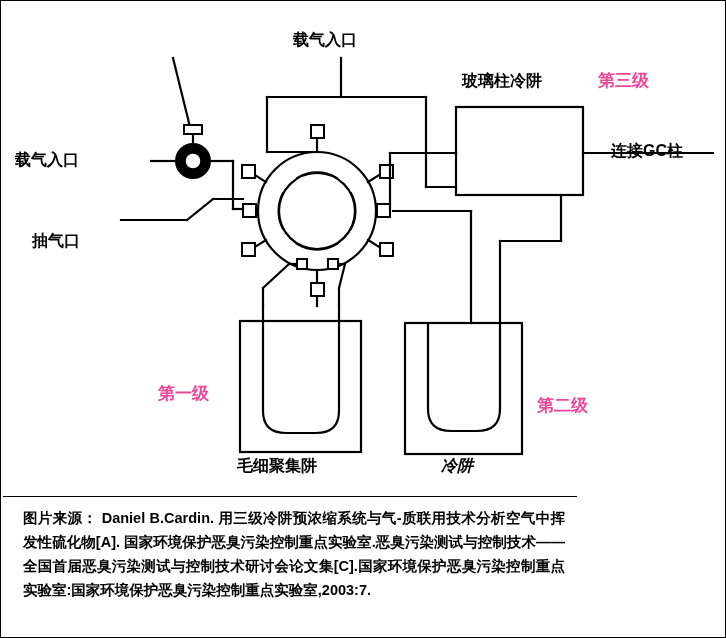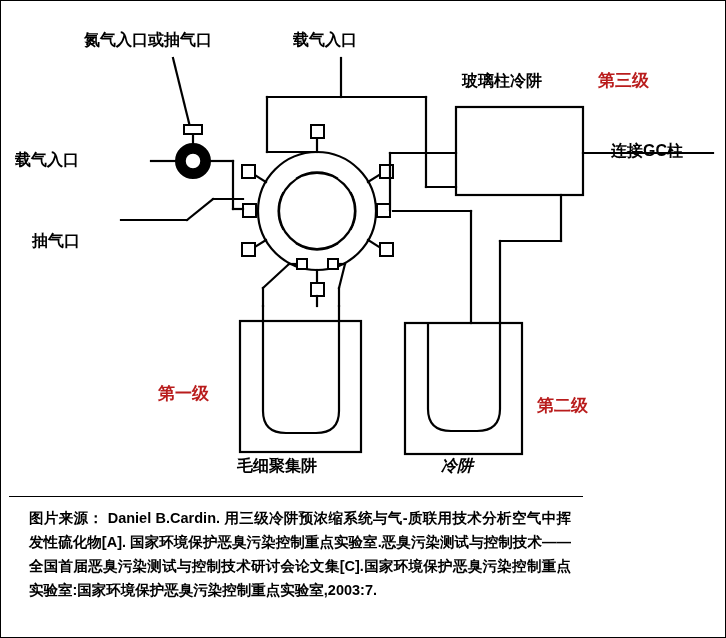--- a/index.html
+++ b/index.html
@@ -34,28 +34,28 @@
   .lbl {
     position: absolute;
     font-family: "Liberation Sans", sans-serif;
     font-size: 16px;
     font-weight: bold;
     color: #000000;
     white-space: nowrap;
     line-height: 1;
   }
   .lbl.red {
-    color: #b91c1c;
+    color: #ec4899;
   }
   .lbl.big {
     font-size: 17px;
   }
   #caption {
     position: absolute;
-    left: 8px;
+    left: 2px;
     top: 495px;
     width: 574px;
     height: 142px;
     border-top: 1px solid #000000;
     box-sizing: border-box;
     padding: 10px 12px 0 20px;
   }
   #caption p {
     margin: 0;
     font-family: "Liberation Sans", sans-serif;
@@ -158,21 +158,20 @@
         <circle cx="192" cy="160" r="8" fill="#ffffff" stroke="#000000" stroke-width="1.5"></circle>
         <rect x="183" y="124" width="18" height="9" fill="#ffffff" stroke="#000000" stroke-width="2"></rect>
       </g>
 
       <g fill="#ffffff" stroke="#000000" stroke-width="2">
         <rect x="296" y="258" width="10" height="10"></rect>
         <rect x="327" y="258" width="10" height="10"></rect>
       </g>
     </svg>
 
-    <div class="lbl" style="left:83px; top:31px;">氮气入口或抽气口</div>
     <div class="lbl" style="left:292px; top:31px;">载气入口</div>
     <div class="lbl" style="left:14px; top:151px;">载气入口</div>
     <div class="lbl" style="left:31px; top:210px;margin-top:22px;">抽气口</div>
     <div class="lbl" style="left:461px; top:72px;">玻璃柱冷阱</div>
     <div class="lbl red big" style="left:597px; top:71px;">第三级</div>
     <div class="lbl" style="left:610px; top:142px;">连接GC柱</div>
     <div class="lbl red big" style="left:157px; top:384px;">第一级</div>
     <div class="lbl red big" style="left:536px; top:396px;text-align:right;">第二级</div>
     <div class="lbl" style="left:236px; top:457px;">毛细聚集阱</div>
     <div class="lbl" style="left:440px; top:457px;font-style:italic;">冷阱</div>

